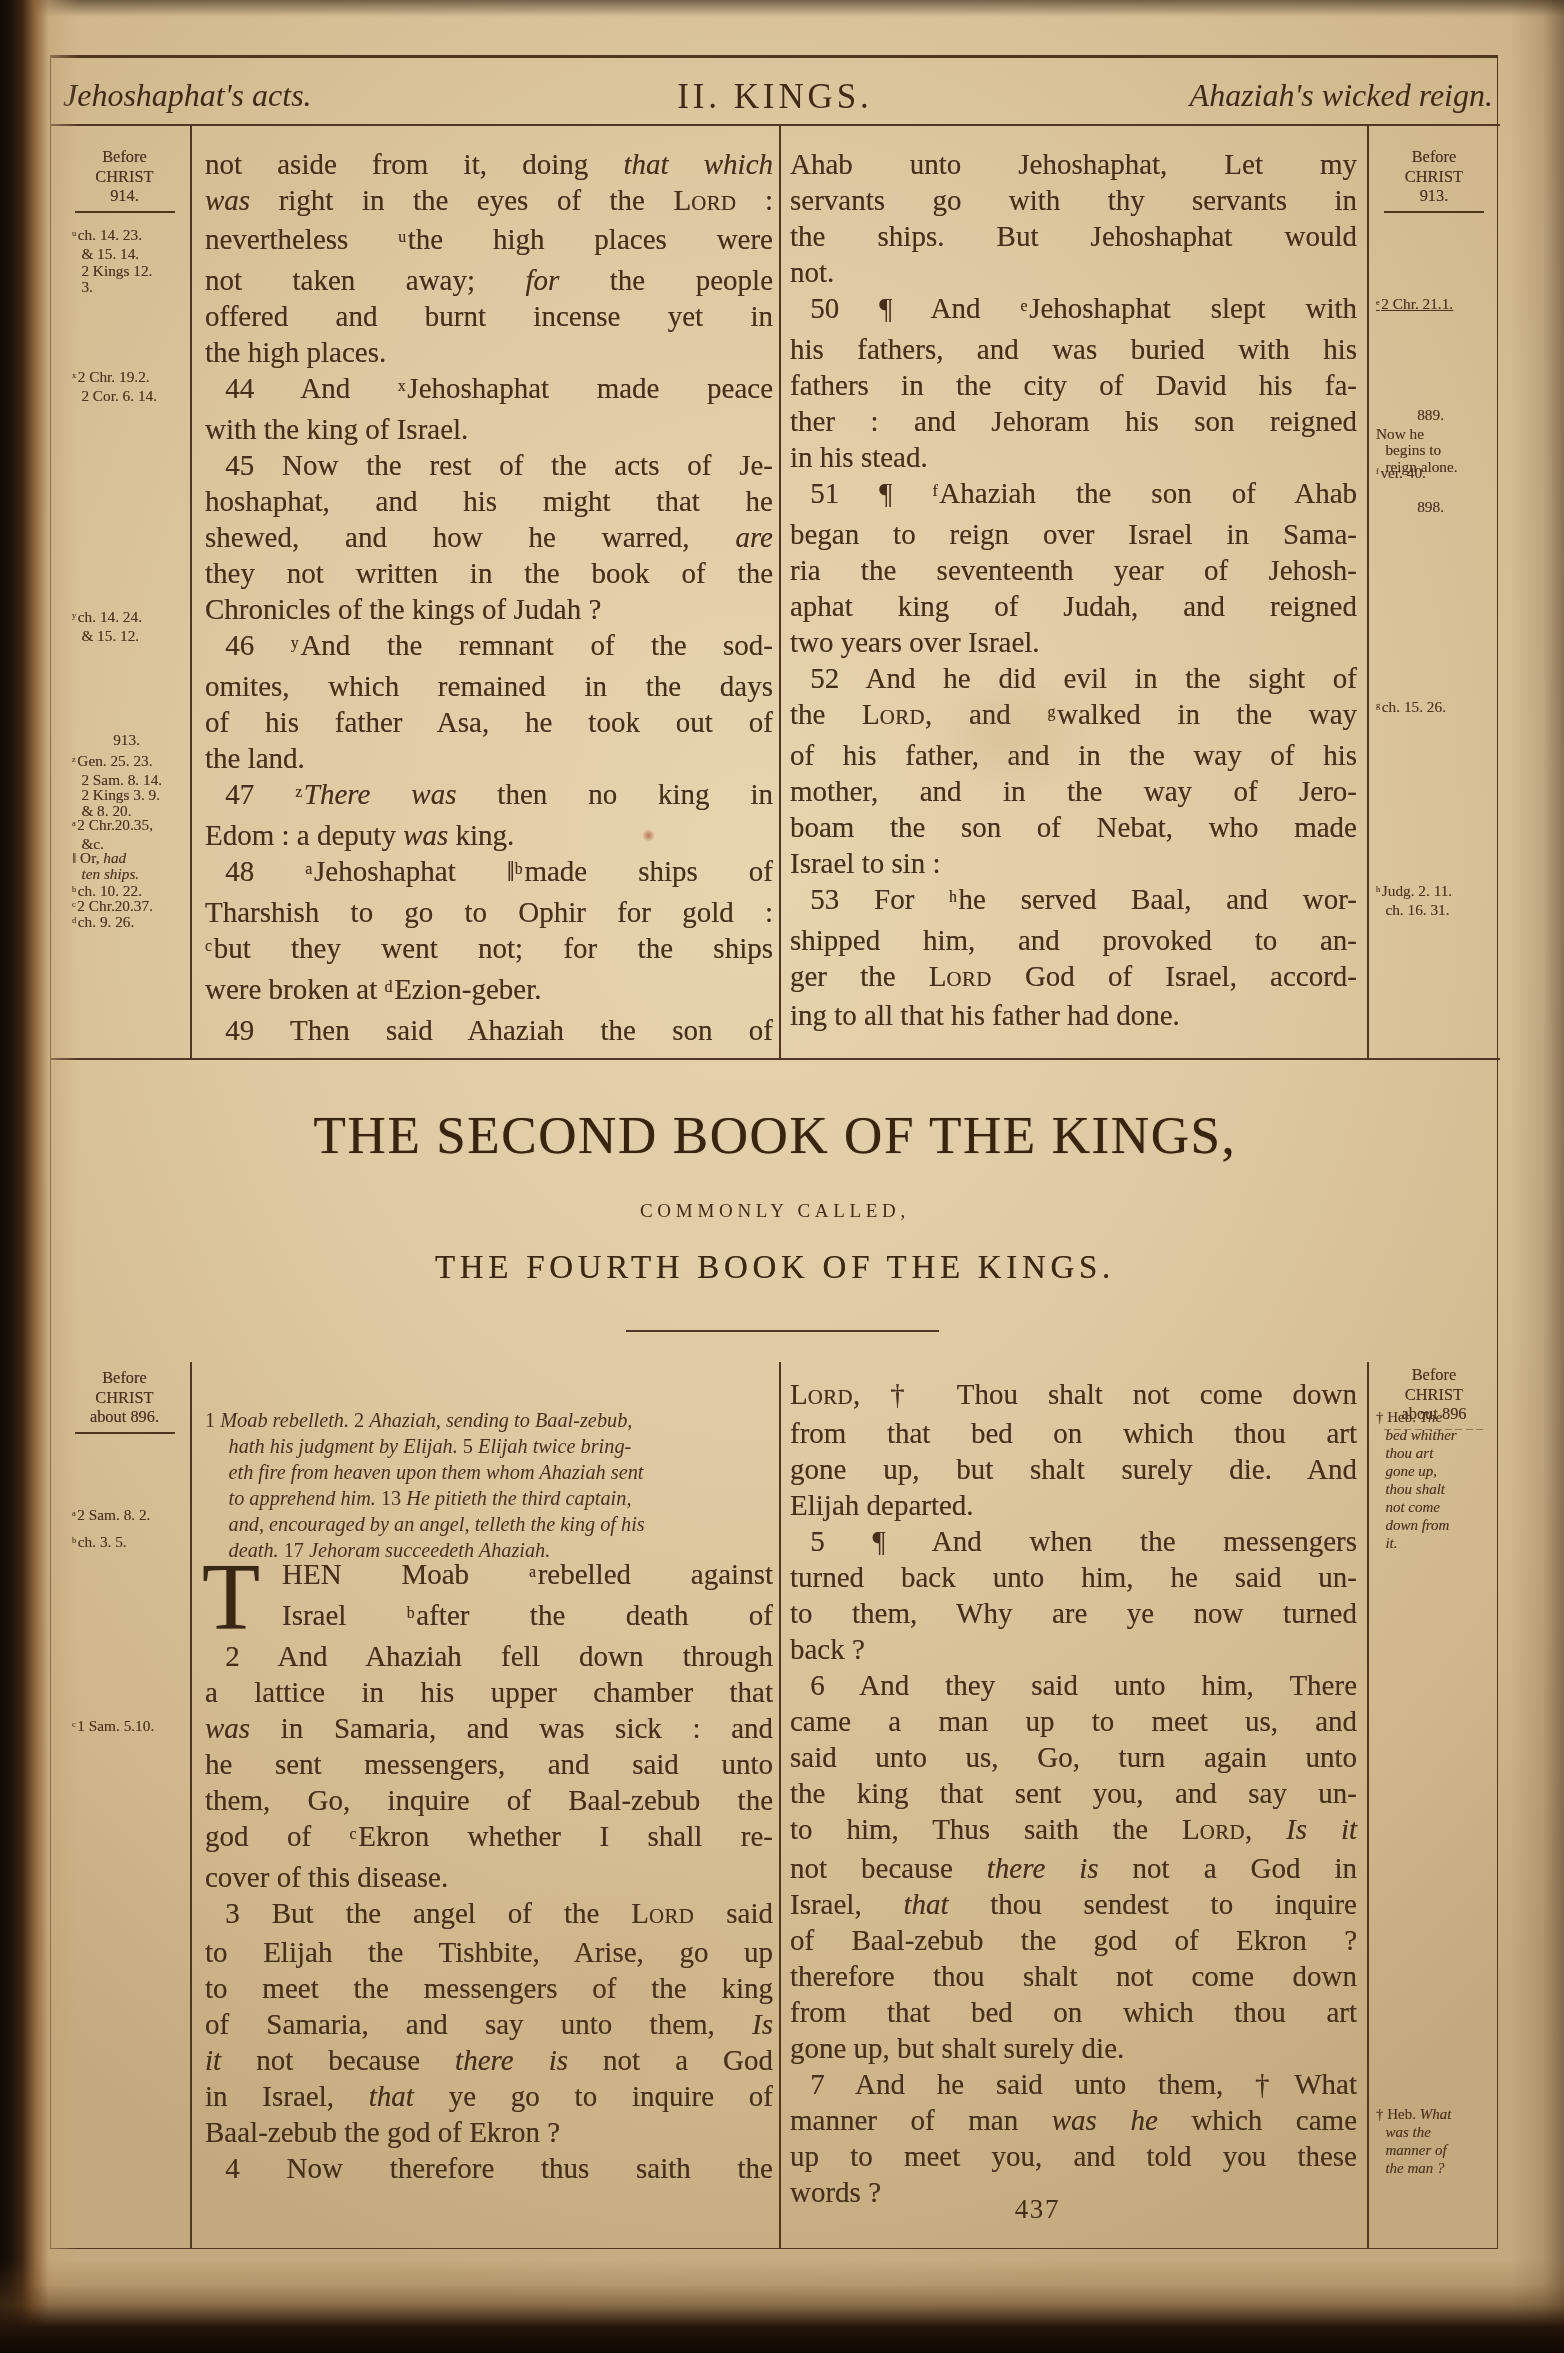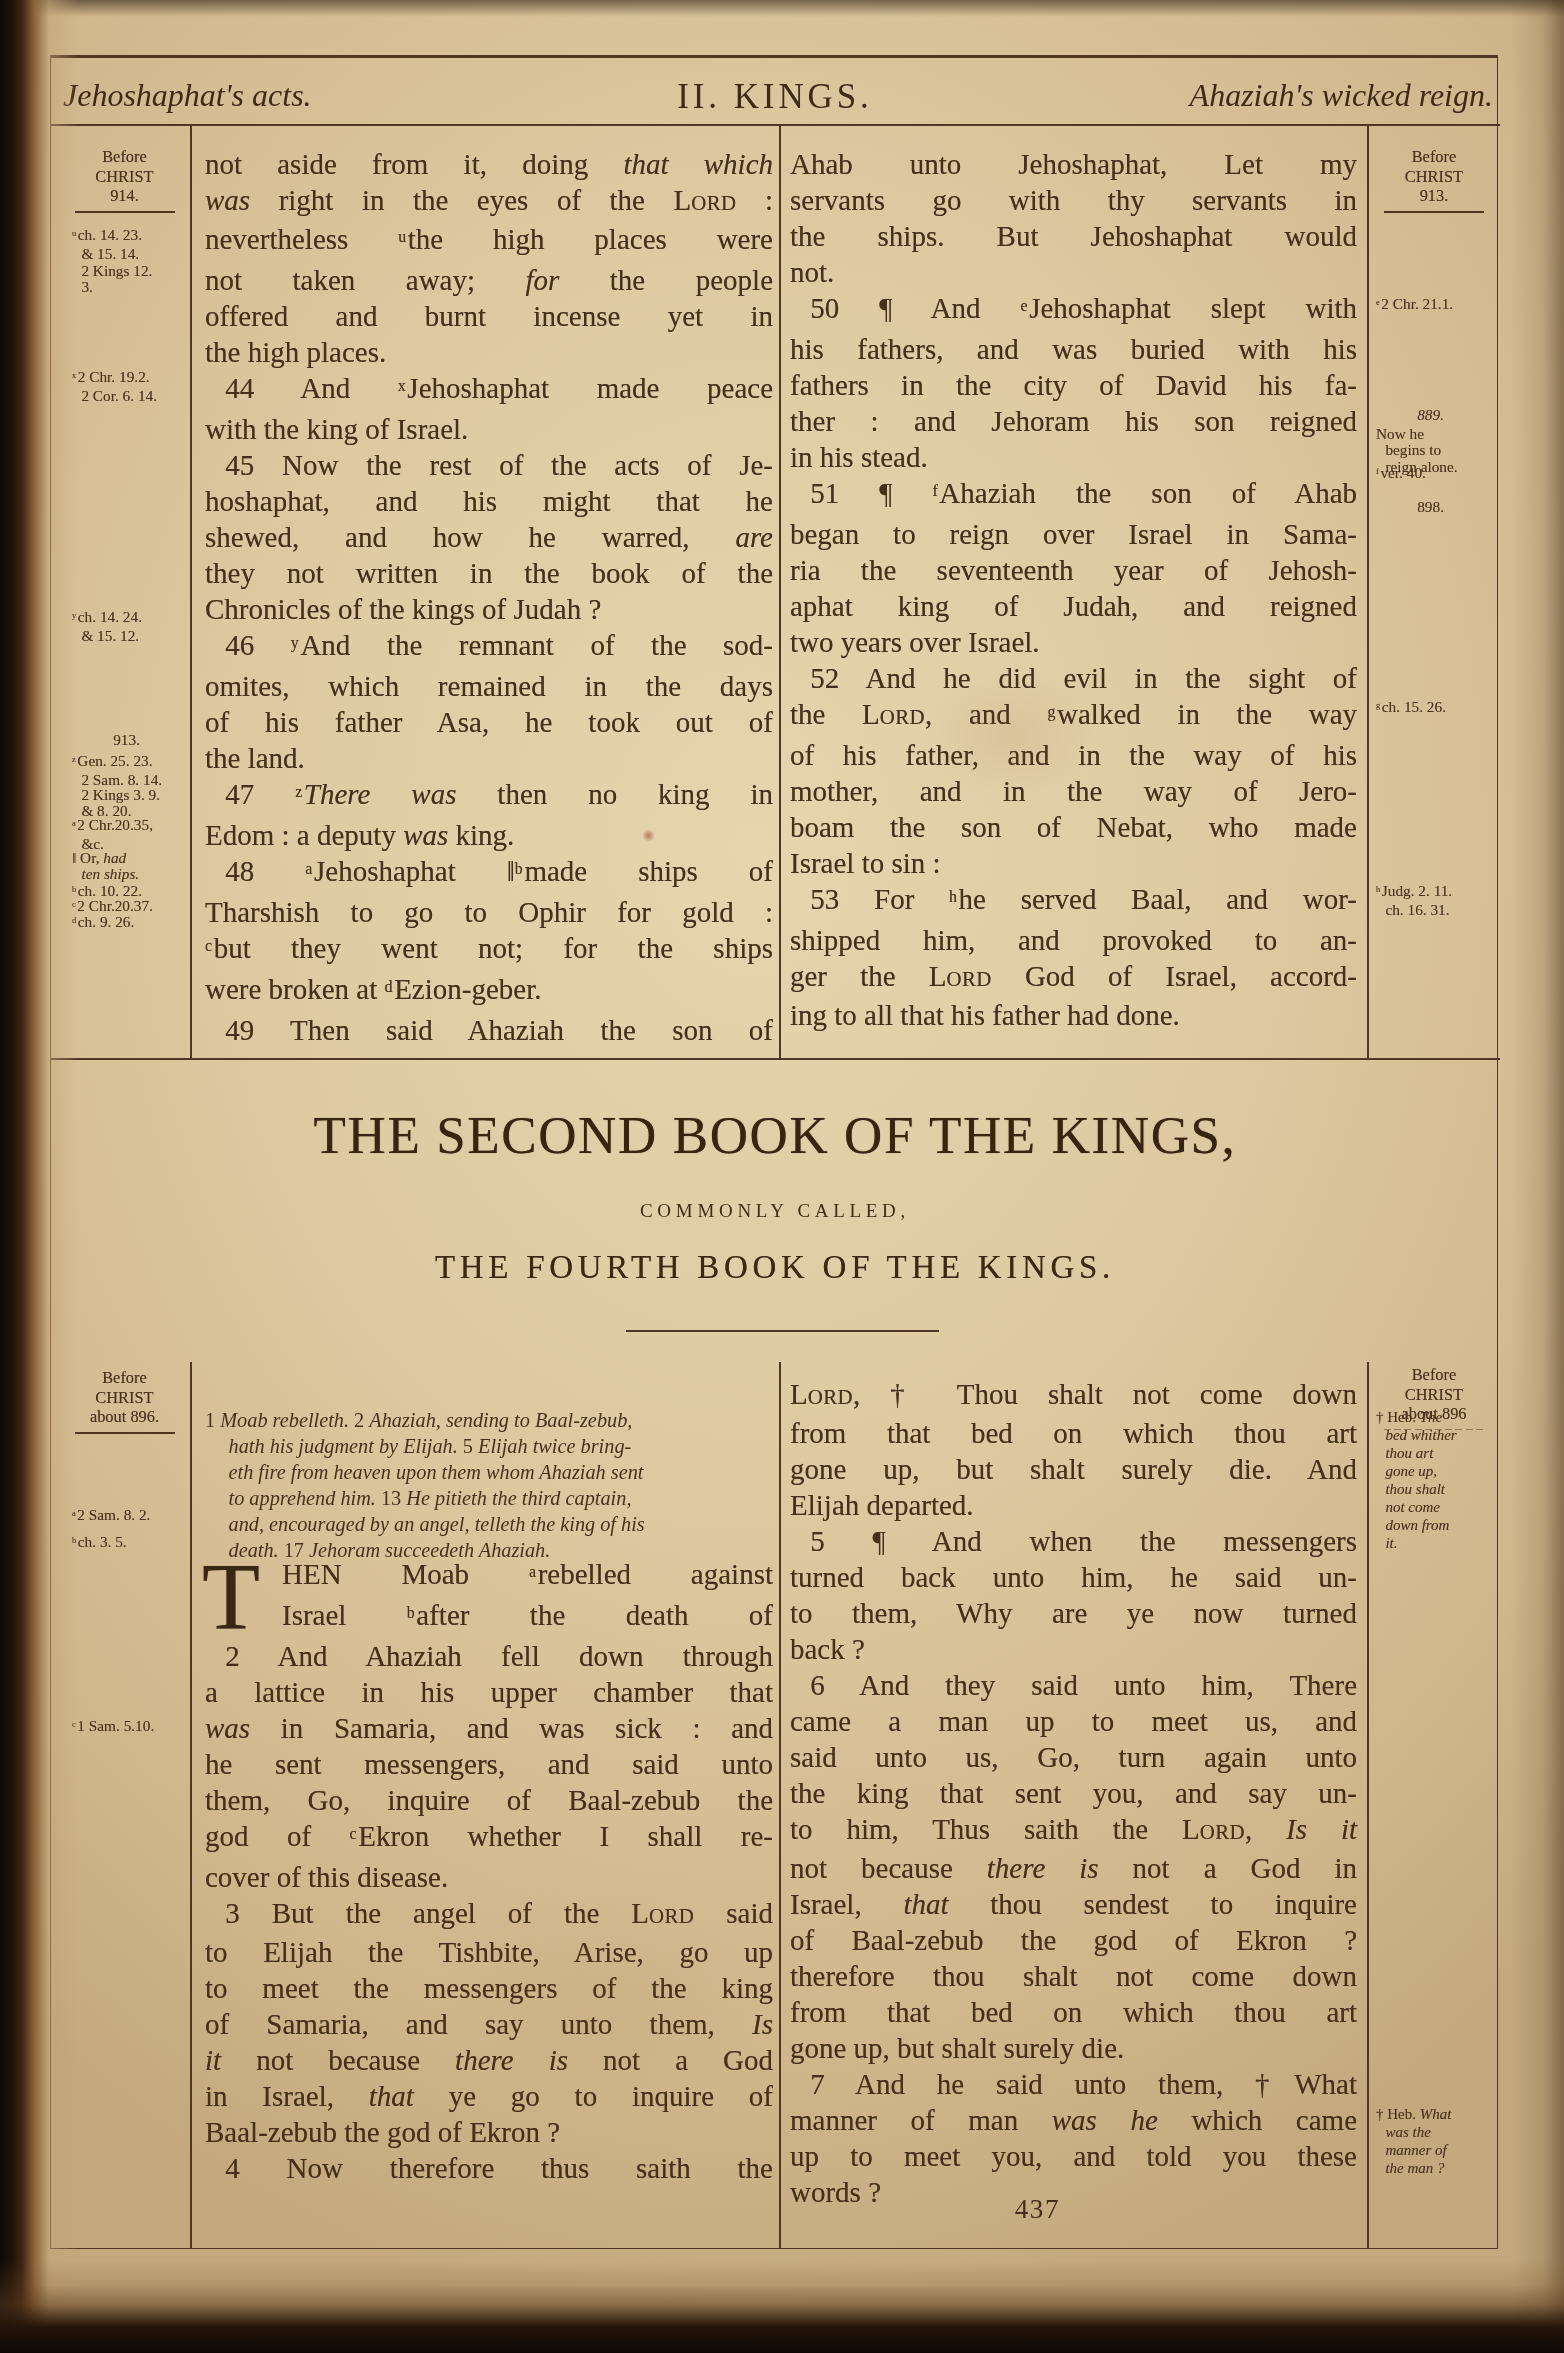--- a/index.html
+++ b/index.html
@@ -144,24 +144,24 @@
     </div>
 
   <div class="bc" style="left:1372px;top:147px;width:124px;">
     <div>
         <div class="tl">Before</div>
         <div class="tl">CHRIST</div>
         <div class="tl">913.</div>
       </div>
     <div class="bc-rule"></div>
   </div>
-  <div class="note" style="left:1376px;top:296px;width:117px;">
+  <div class="note" style="left:1376px;top:296px;width:117px;text-decoration:underline;">
       <div class="tl"><sup>e</sup>2 Chr. 21.1.</div>
     </div>
-  <div class="note center" style="left:1376px;top:407px;width:117px;font-style:italic;">
+  <div class="note center" style="left:1376px;top:407px;width:117px;">
       <div class="tl">889.</div>
     </div>
   <div class="note" style="left:1376px;top:426px;width:117px;">
       <div class="tl">Now he</div>
       <div class="tl">begins to</div>
       <div class="tl">reign alone.</div>
     </div>
   <div class="note" style="left:1376px;top:465px;width:117px;font-family:Liberation Serif, serif;">
       <div class="tl"><sup>f</sup>ver. 40.</div>
     </div>

